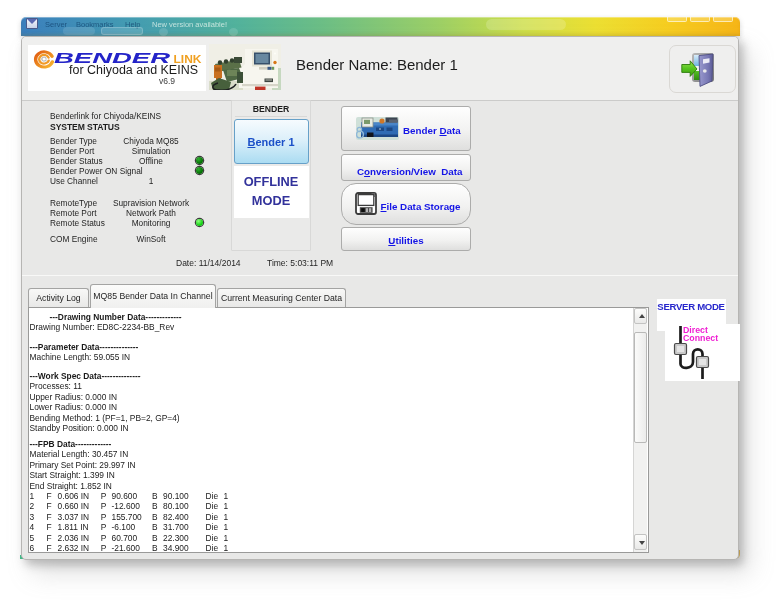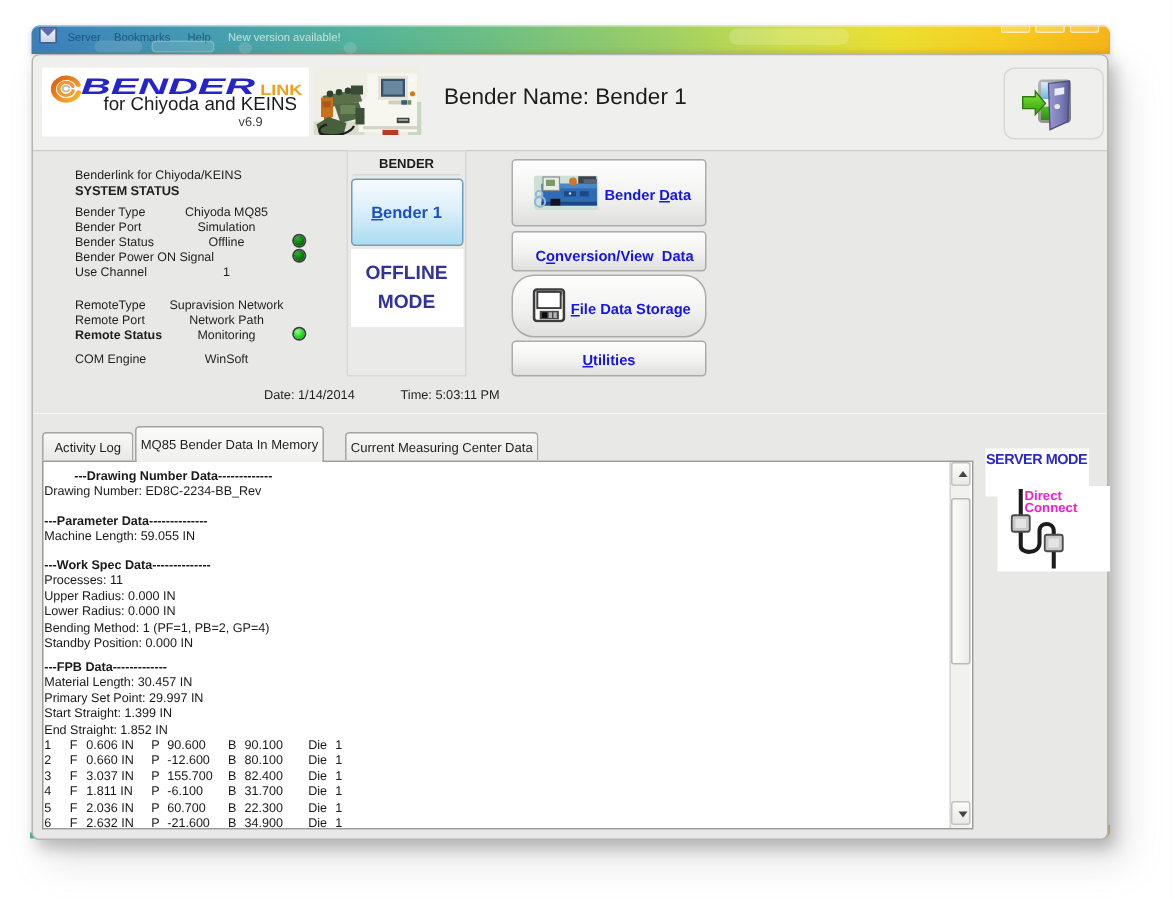--- a/index.html
+++ b/index.html
@@ -212,21 +212,21 @@
     <div class="abs led ledDark" style="top:120px;"></div>
     <div class="abs st" style="left:28px;top:128.5px;">Bender Power ON Signal</div>
     <div class="abs led ledDark" style="top:130px;"></div>
     <div class="abs st" style="left:28px;top:138.5px;">Use Channel</div>
       <div class="abs st stc" style="top:138.5px;">1</div>
 
     <div class="abs st" style="left:28px;top:160.5px;">RemoteType</div>
       <div class="abs st stc" style="top:160.5px;">Supravision Network</div>
     <div class="abs st" style="left:28px;top:170.5px;">Remote Port</div>
       <div class="abs st stc" style="top:170.5px;">Network Path</div>
-    <div class="abs st" style="left:28px;top:180.5px;font-weight:bold;">Remote Status</div>
+    <div class="abs st" style="left:28px;top:180.5px;">Remote Status</div>
       <div class="abs st stc" style="top:180.5px;">Monitoring</div>
     <div class="abs led ledLite" style="top:182px;"></div>
 
     <div class="abs st" style="left:28px;top:197px;">COM Engine</div>
       <div class="abs st stc" style="top:197px;">WinSoft</div>
 
     <div id="bgroup" class="abs">
       <div id="bgrouplbl" class="abs">BENDER</div>
       <div id="bgline" class="abs"></div>
       <div id="bender1" class="abs"><span style="text-decoration:underline;">B</span>ender 1</div>
@@ -268,28 +268,28 @@
         <rect x="6.2" y="16.2" width="3.6" height="3.8" fill="#0c0c0c"></rect>
         <rect x="10.8" y="16.2" width="2.2" height="3.8" fill="#b4b4b4"></rect>
         <rect x="14" y="16.2" width="2.2" height="3.8" fill="#b4b4b4"></rect>
       </svg>
       <span class="abs btxt" style="left:38.5px;top:16.5px;"><span class="u">F</span>ile Data Storage</span>
     </div>
     <div class="abs btn" style="top:190px;height:24px;">
       <span class="abs btxt" style="left:0;width:128px;text-align:center;top:6.5px;"><span class="u">U</span>tilities</span>
     </div>
 
-    <div class="abs dt" style="left:154px;top:221px;">Date: 1/14/2014</div>
+    <div class="abs dt" style="left:154px;top:221px;">Date: 11/14/2014</div>
     <div class="abs dt" style="left:245px;top:221px;">Time: 5:03:11 PM</div>
 
     <div id="div2" class="abs"></div>
 
     <div class="abs tab" style="left:6px;width:61px;">Activity Log</div>
-    <div class="abs tab" id="tabsel" style="left:68px;width:126px;line-height:23px;">MQ85 Bender Data In Memory</div>
-    <div class="abs tab" style="left:208px;width:129px;">Current Measuring Center Data</div>
+    <div class="abs tab" id="tabsel" style="left:68px;width:126px;line-height:23px;">MQ85 Bender Data In Channel</div>
+    <div class="abs tab" style="left:195px;width:129px;">Current Measuring Center Data</div>
 
     <div id="txa" class="abs">
       <div class="tl tlb" style="top:4px;margin-left:20px;">---Drawing Number Data-------------</div>
       <div class="tl" style="top:14.4px;">Drawing Number: ED8C-2234-BB_Rev</div>
       <div class="tl tlb" style="top:34px;">---Parameter Data--------------</div>
       <div class="tl" style="top:44.4px;">Machine Length: 59.055 IN</div>
       <div class="tl tlb" style="top:63px;">---Work Spec Data--------------</div>
       <div class="tl" style="top:73.4px;">Processes: 11</div>
       <div class="tl" style="top:83.8px;">Upper Radius: 0.000 IN</div>
       <div class="tl" style="top:94.2px;">Lower Radius: 0.000 IN</div>

